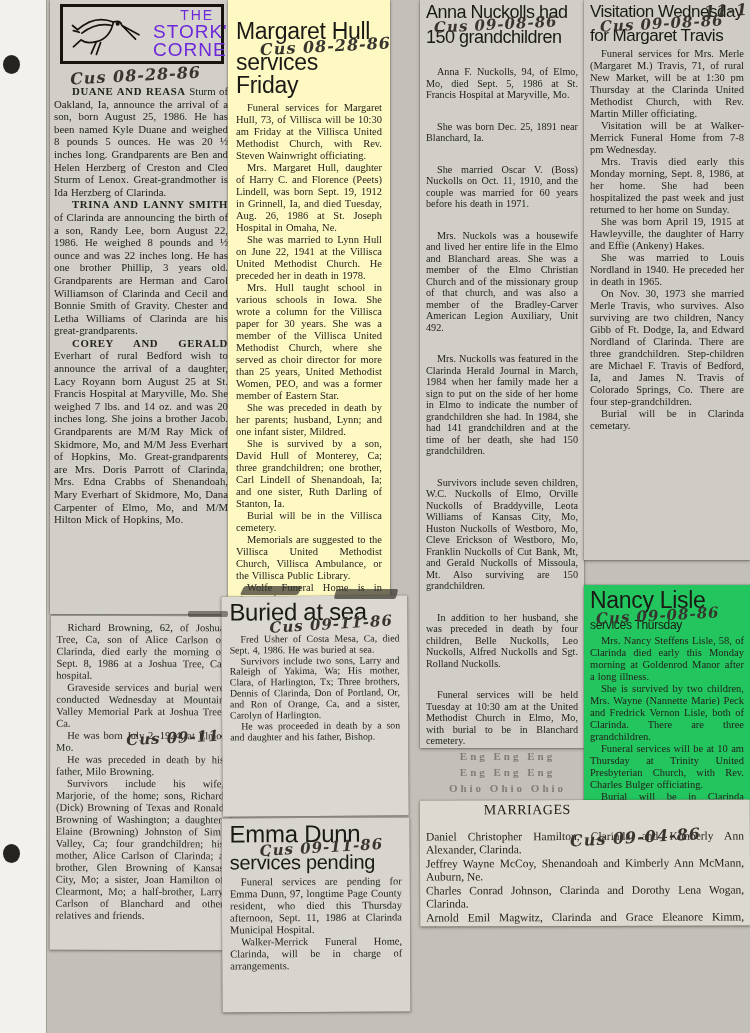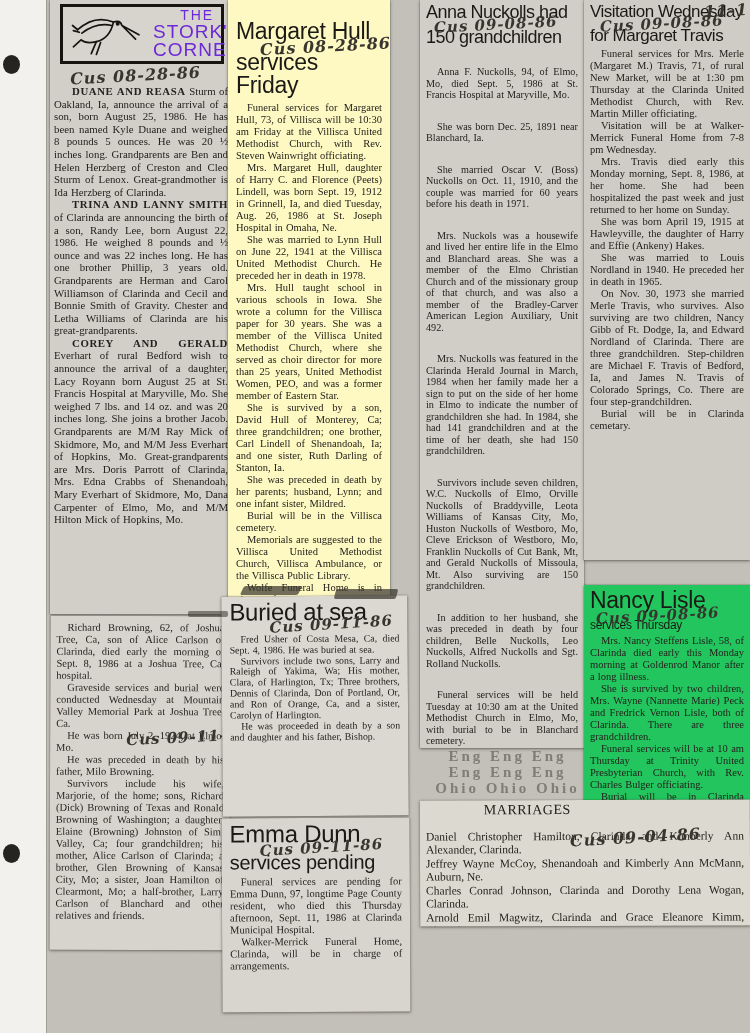--- a/index.html
+++ b/index.html
@@ -56,21 +56,21 @@
              font-family:"Liberation Sans",sans-serif;color:#6d28d9;line-height:.95;}
   .logo-text .lg1{font-size:14px;letter-spacing:2px;}
   .logo-text .lg2{font-size:19px;letter-spacing:1px;}
 
   
   .marr-head{font-weight:400;font-size:14px;letter-spacing:.5px;margin:0 0 12px 58px;}
   .marr-p{margin:0 0 1px 0;font-size:11.5px;line-height:13px;text-align:justify;}
 
   
   .bleed{position:absolute;left:425px;top:748px;width:165px;z-index:0;text-align:center;
-         font-family:"Liberation Serif",serif;font-weight:700;font-size:15px;line-height:16px;
+         font-family:"Liberation Serif",serif;font-weight:700;font-size:11px;line-height:16px;
          color:rgba(72,69,60,.55);filter:blur(.5px);letter-spacing:3px;}
   .bleed span{display:block;}
   .smudge{position:absolute;background:#35322b;opacity:.7;border-radius:2px;z-index:5;}
   .sm1{left:242px;top:586px;width:58px;height:9px;transform:skewX(-25deg);}
   .sm2{left:335px;top:589px;width:62px;height:10px;transform:skewX(-15deg);}
   .sm3{left:188px;top:611px;width:40px;height:6px;opacity:.55;z-index:4;}
 </style>
 </head>
 <body>
 
@@ -121,22 +121,22 @@
       <span class="hl-line">Margaret Hull</span>
       <span class="handnote note-inline">Cus 08-28-86</span>
       <span class="hl-line">services Friday</span>
     </h2>
     <div>
 
     <p class="news-p">Funeral services for Margaret Hull, 73, of Villisca will be 10:30 am Friday at the Villisca United Methodist Church, with Rev. Steven Wainwright officiating.</p>
         <p class="news-p">Mrs. Margaret Hull, daughter of Harry C. and Florence (Peets) Lindell, was born Sept. 19, 1912 in Grinnell, Ia, and died Tuesday, Aug. 26, 1986 at St. Joseph Hospital in Omaha, Ne.</p>
         <p class="news-p">She was married to Lynn Hull on June 22, 1941 at the Villisca United Methodist Church. He preceded her in death in 1978.</p>
         <p class="news-p">Mrs. Hull taught school in various schools in Iowa. She wrote a column for the Villisca paper for 30 years. She was a member of the Villisca United Methodist Church, where she served as choir director for more than 25 years, United Methodist Women, PEO, and was a former member of Eastern Star.</p>
+        <p class="news-p">She was preceded in death by her parents; husband, Lynn; and one infant sister, Mildred.</p>
         <p class="news-p">She is survived by a son, David Hull of Monterey, Ca; three grandchildren; one brother, Carl Lindell of Shenandoah, Ia; and one sister, Ruth Darling of Stanton, Ia.</p>
-        <p class="news-p">She was preceded in death by her parents; husband, Lynn; and one infant sister, Mildred.</p>
         <p class="news-p">Burial will be in the Villisca cemetery.</p>
         <p class="news-p">Memorials are suggested to the Villisca United Methodist Church, Villisca Ambulance, or the Villisca Public Library.</p>
         <p class="news-p">Wolfe Funeral Home is in charge of arrangements.</p>
       </div>
   </div>
 
   <div class="clip" id="clip-nuckolls">
     <h2 class="headline hl-nuckolls">
       <span class="hl-line">Anna Nuckolls had</span>
       <span class="handnote note-inline" style="margin-left:8px;font-size:15px;">Cus 09-08-86</span>

